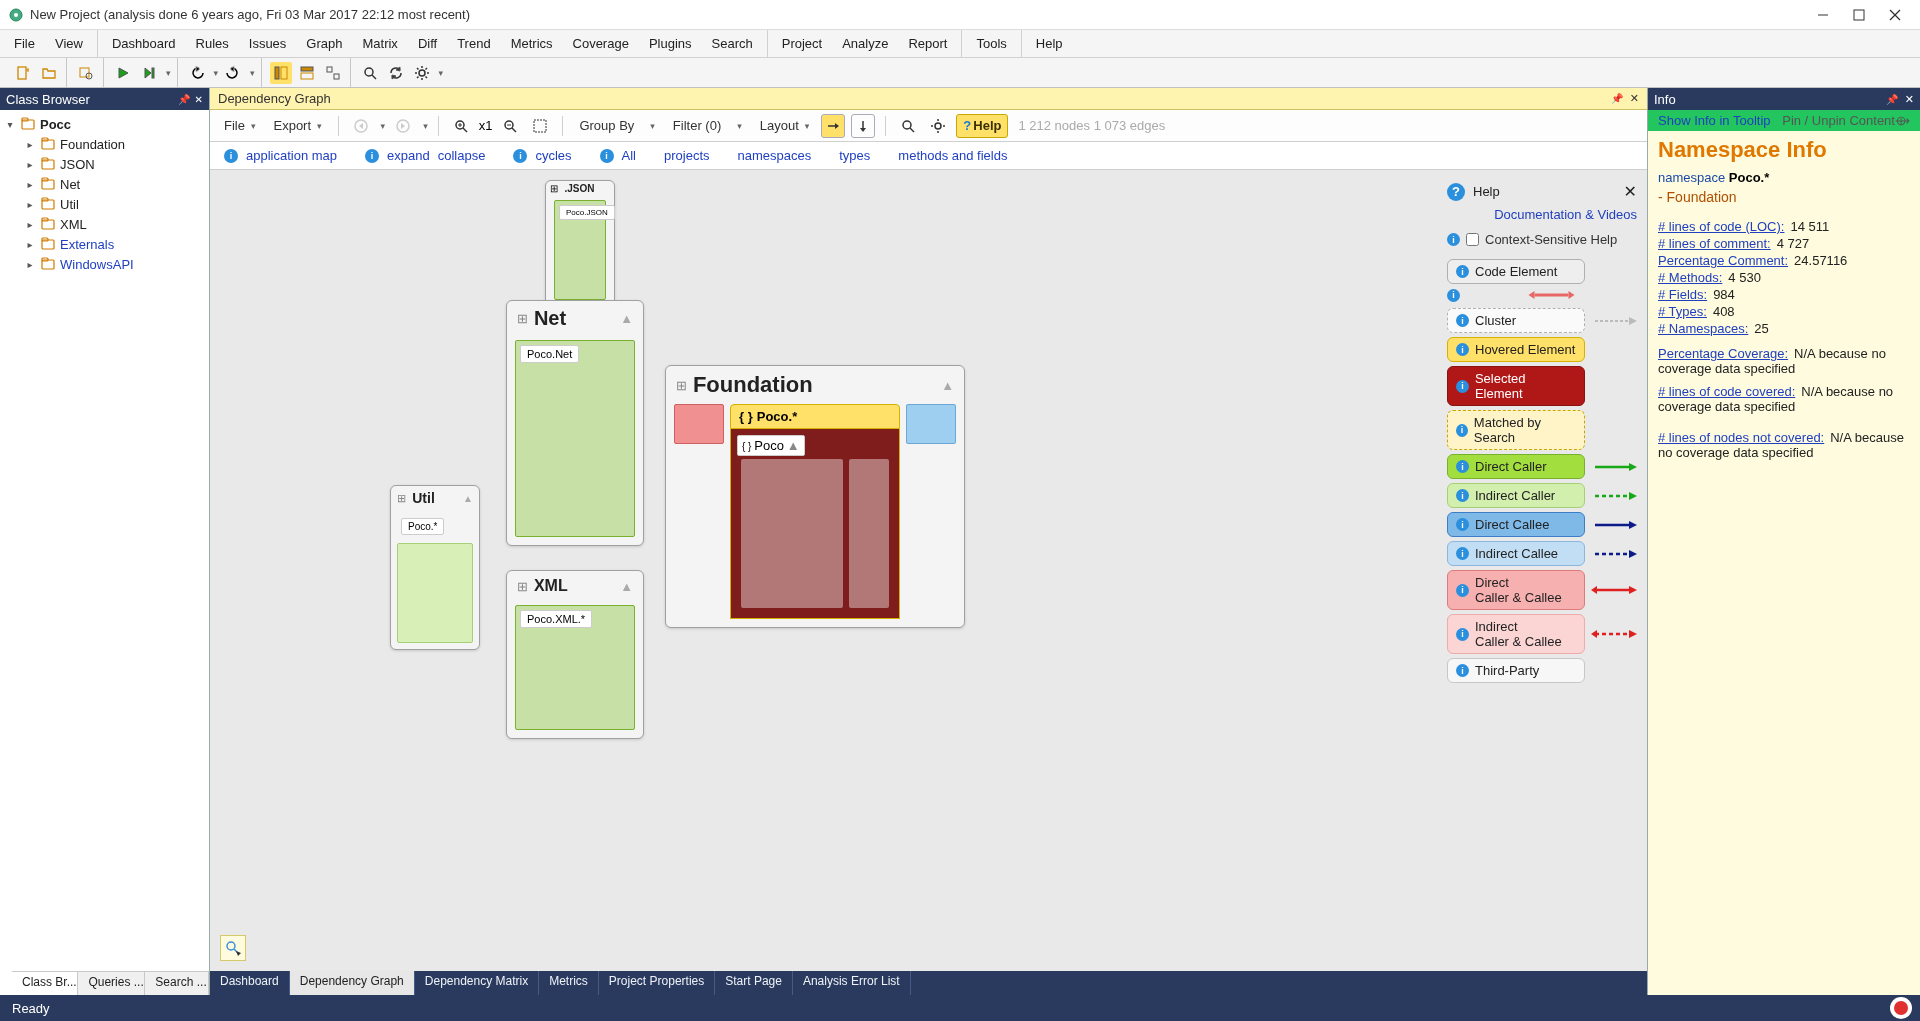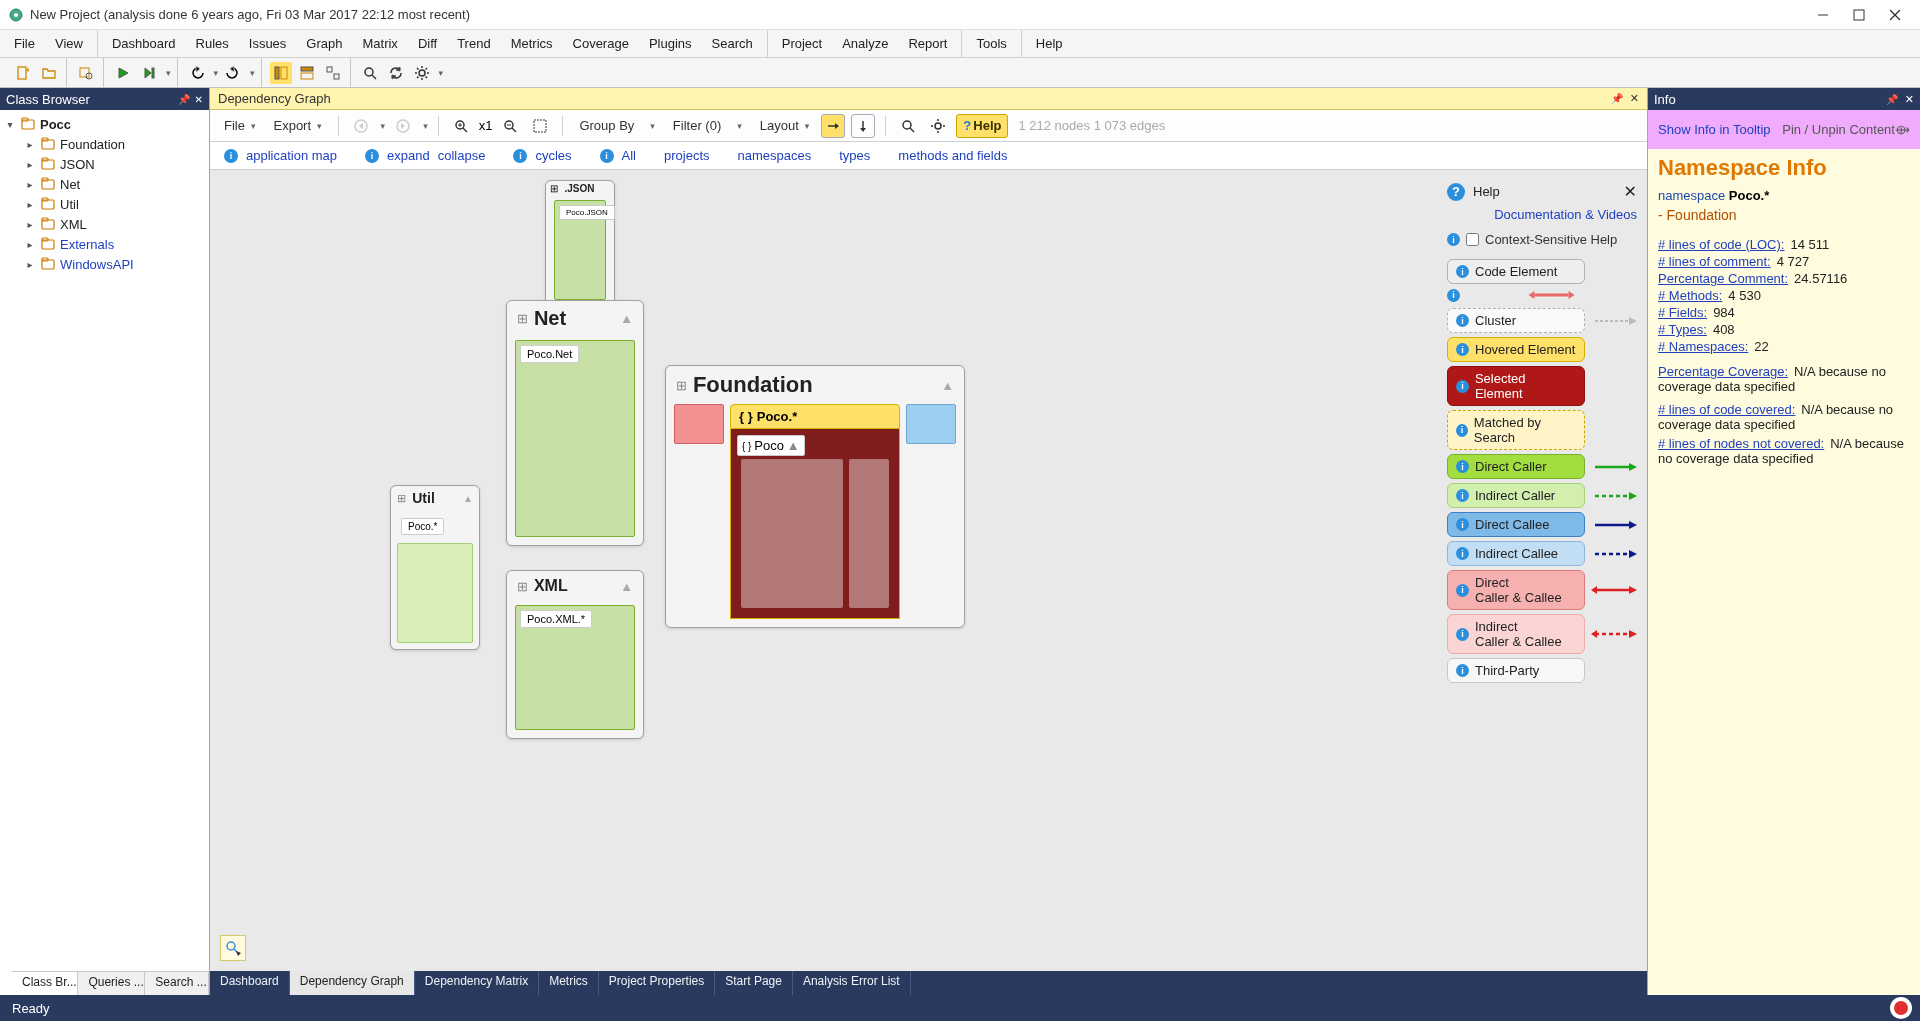--- a/index.html
+++ b/index.html
@@ -78,21 +78,21 @@
 .cshelp-row input { width: 13px; height: 13px; }
 
 .legend-item { display: flex; align-items: center; gap: 6px; }
 .legend-box { flex: 1; border-radius: 6px; padding: 4px 8px; display: flex; align-items: center; gap: 6px; font-size: 13px; color: #222; border: 1px solid; }
 .legend-arrow { width: 46px; height: 14px; }
 .info-dot { width: 13px; height: 13px; border-radius: 50%; background: #2a8fdd; color: #fff; font-size: 9px; display: flex; align-items: center; justify-content: center; font-weight: bold; }
 
 
 .info-panel { width: 272px; display: flex; flex-direction: column; }
 .info-header { height: 22px; background: #2a3a5e; color: #fff; display: flex; align-items: center; padding: 0 6px; font-size: 12px; }
-.info-sub { background: #f0abfc; padding: 12px 10px; display: flex; align-items: center; }
+.info-sub { background: #22c55e; padding: 3px 10px; display: flex; align-items: center; }
 .info-sub a { color: #2040c0; cursor: pointer; }
 .info-pin { margin-left: auto; font-size: 11px; color: #555; display: flex; align-items: center; gap: 0; }
 .info-body { flex: 1; background: #fffbde; padding: 6px 10px; overflow: auto; }
 .info-title { font-size: 22px; font-weight: bold; color: #e07800; margin-bottom: 6px; }
 .info-ns { color: #1a4aa8; font-size: 14px; margin-bottom: 4px; }
 .info-ns b { color: #000; }
 .info-subitem { color: #b05000; font-size: 14px; margin-bottom: 14px; }
 .metric-line { margin-bottom: 2px; }
 .metric-line .ml { color: #2040c0; text-decoration: underline; cursor: pointer; }
 .metric-line .mv { color: #222; margin-left: 6px; }
@@ -748,26 +748,26 @@
       <div class="info-title">Namespace Info</div>
       <div class="info-ns"><span>namespace </span><b>Poco.*</b></div>
       <div class="info-subitem">- Foundation</div>
       <div id="metrics-container">
           <div class="metric-line"><span class="ml"># lines of code (LOC):</span><span class="mv">14 511</span></div>
           <div class="metric-line"><span class="ml"># lines of comment:</span><span class="mv">4 727</span></div>
           <div class="metric-line"><span class="ml">Percentage Comment:</span><span class="mv">24.57116</span></div>
           <div class="metric-line"><span class="ml"># Methods:</span><span class="mv">4 530</span></div>
           <div class="metric-line"><span class="ml"># Fields:</span><span class="mv">984</span></div>
           <div class="metric-line"><span class="ml"># Types:</span><span class="mv">408</span></div>
-          <div class="metric-line"><span class="ml"># Namespaces:</span><span class="mv">22</span></div>
+          <div class="metric-line"><span class="ml"># Namespaces:</span><span class="mv">25</span></div>
         </div>
       <div class="info-divider"></div>
       <div id="coverage-container">
           <div class="metric-line" style="margin-bottom: 8px;"><span class="ml">Percentage Coverage:</span><span class="mv">N/A because no coverage data specified</span></div>
-          <div class="metric-line" style="margin-bottom: 4px;"><span class="ml"># lines of code covered:</span><span class="mv">N/A because no coverage data specified</span></div>
+          <div class="metric-line" style="margin-bottom: 16px;"><span class="ml"># lines of code covered:</span><span class="mv">N/A because no coverage data specified</span></div>
           <div class="metric-line" style="margin-bottom: 8px;"><span class="ml"># lines of nodes not covered:</span><span class="mv">N/A because no coverage data specified</span></div>
         </div>
     </div>
   </div>
 
 </div>
 
 <div class="statusbar">
   <span>Ready</span>
   <span class="rec-dot"></span>

